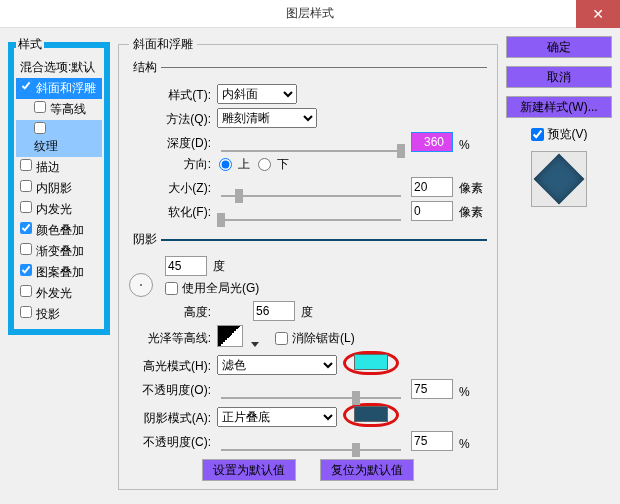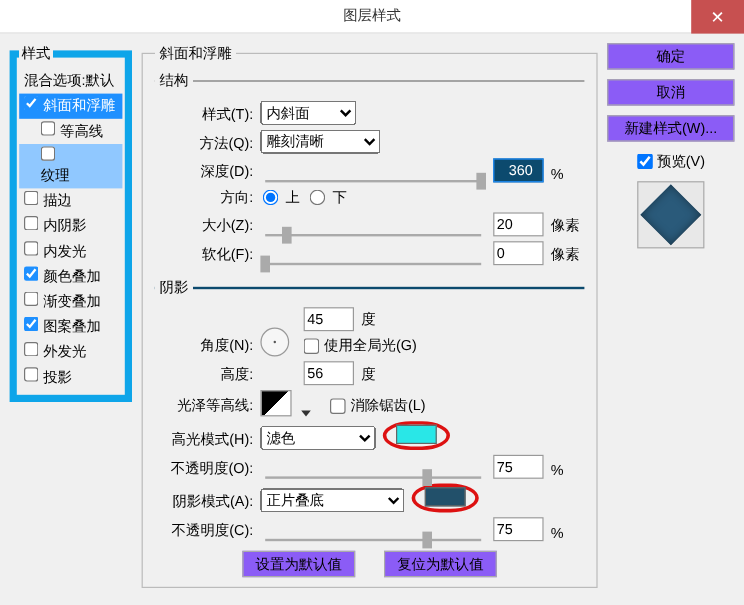--- a/index.html
+++ b/index.html
@@ -18,21 +18,21 @@
 .left input[type=checkbox] { width: 12px; height: 12px; accent-color: #1e90ff; }
 .center { flex: 1; display: flex; flex-direction: column; gap: 6px; }
 .right { width: 106px; display: flex; flex-direction: column; gap: 8px; align-items: center; }
 fieldset.section { border: 1px solid #bbb; padding: 6px 10px 8px 10px; }
 fieldset.section legend { padding: 0 4px; }
 .formrow { display: flex; align-items: flex-end; gap: 6px; margin: 4px 0; }
 .formrow .lab { width: 82px; text-align: right; }
 .formrow .labwide { width: 82px; text-align: right; }
 select { height: 20px; font-size: 12px; }
 input[type=text] { height: 20px; width: 42px; text-align: left; padding: 0 2px; border: 1px solid #999; background: #fff; }
-input.hi { background: #0c4a6e; color: #fff; border: 1px solid #1e90ff; padding-left: 12px; }
+input.hi { background: #d946ef; color: #fff; border: 1px solid #1e90ff; padding-left: 12px; }
 .slider { flex: 1; height: 2px; background: #aaa; position: relative; margin: 0 4px; min-width: 100px; }
 .slider .thumb { position: absolute; width: 8px; height: 14px; background: #aaa; top: -6px; transform: translateX(-50%); }
 .track100 .thumb { left: 100%; }
 .track0 .thumb { left: 0%; }
 .track75 .thumb { left: 75%; }
 .track20 .thumb { left: 10%; }
 .unit { width: 28px; }
 .btn { height: 22px; background: #8b5cf6; border: 1px solid #aaa; cursor: pointer; padding: 0 10px; }
 .right .btn { width: 100%; }
 .swatch { width: 34px; height: 16px; border: 1px solid #666; display: inline-block; }
@@ -158,21 +158,20 @@
               <div class="thumb"></div>
             </div>
           <input type="text" value="0" style="">
           <span class="unit">像素</span>
         </div>
       </fieldset>
 
       <fieldset class="section" style="border:none;border-top:2px solid #0c4a6e;padding:4px 0 0 0;margin-top:6px;">
         <legend>阴影</legend>
         <div class="formrow">
-          <span class="lab">角度(N):</span>
           <div class="circ" style="margin-right:6px;"></div>
           <div style="display:flex;flex-direction:column;gap:4px;">
             <div style="display:flex;align-items:center;gap:6px;">
               <input type="text" value="45" style="">
               <span>度</span>
             </div>
             <label class="cbwrap">
                 <input type="checkbox" style="">
                 <span>使用全局光(G)</span>
               </label>
@@ -188,21 +187,21 @@
           <span class="lab">光泽等高线:</span>
           <div class="gloss"></div>
             <span class="drop"></span>
           <label class="cbwrap" style="margin-left:10px;">
               <input type="checkbox" style="">
               <span>消除锯齿(L)</span>
             </label>
         </div>
         <div class="formrow">
           <span class="labwide">高光模式(H):</span>
-          <select style="width:96px;"><option>滤色</option></select>
+          <select style="width:120px;"><option>滤色</option></select>
           <span class="ring">
             <span class="swatch cyan"></span>
           </span>
         </div>
         <div class="formrow">
           <span class="labwide">不透明度(O):</span>
           <div class="slider track75">
               <div class="thumb"></div>
             </div>
           <input type="text" value="75" style="">

